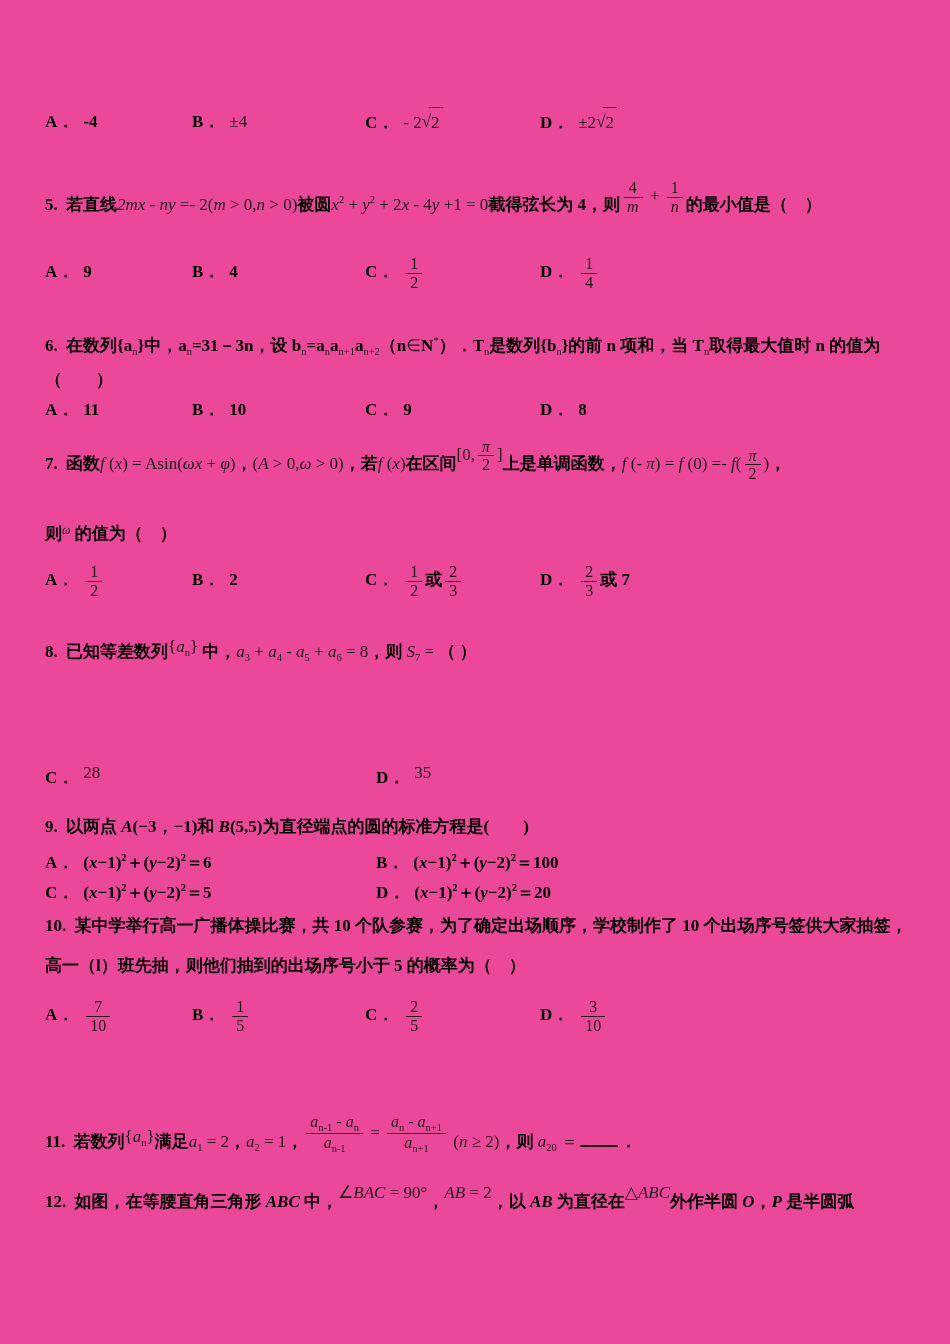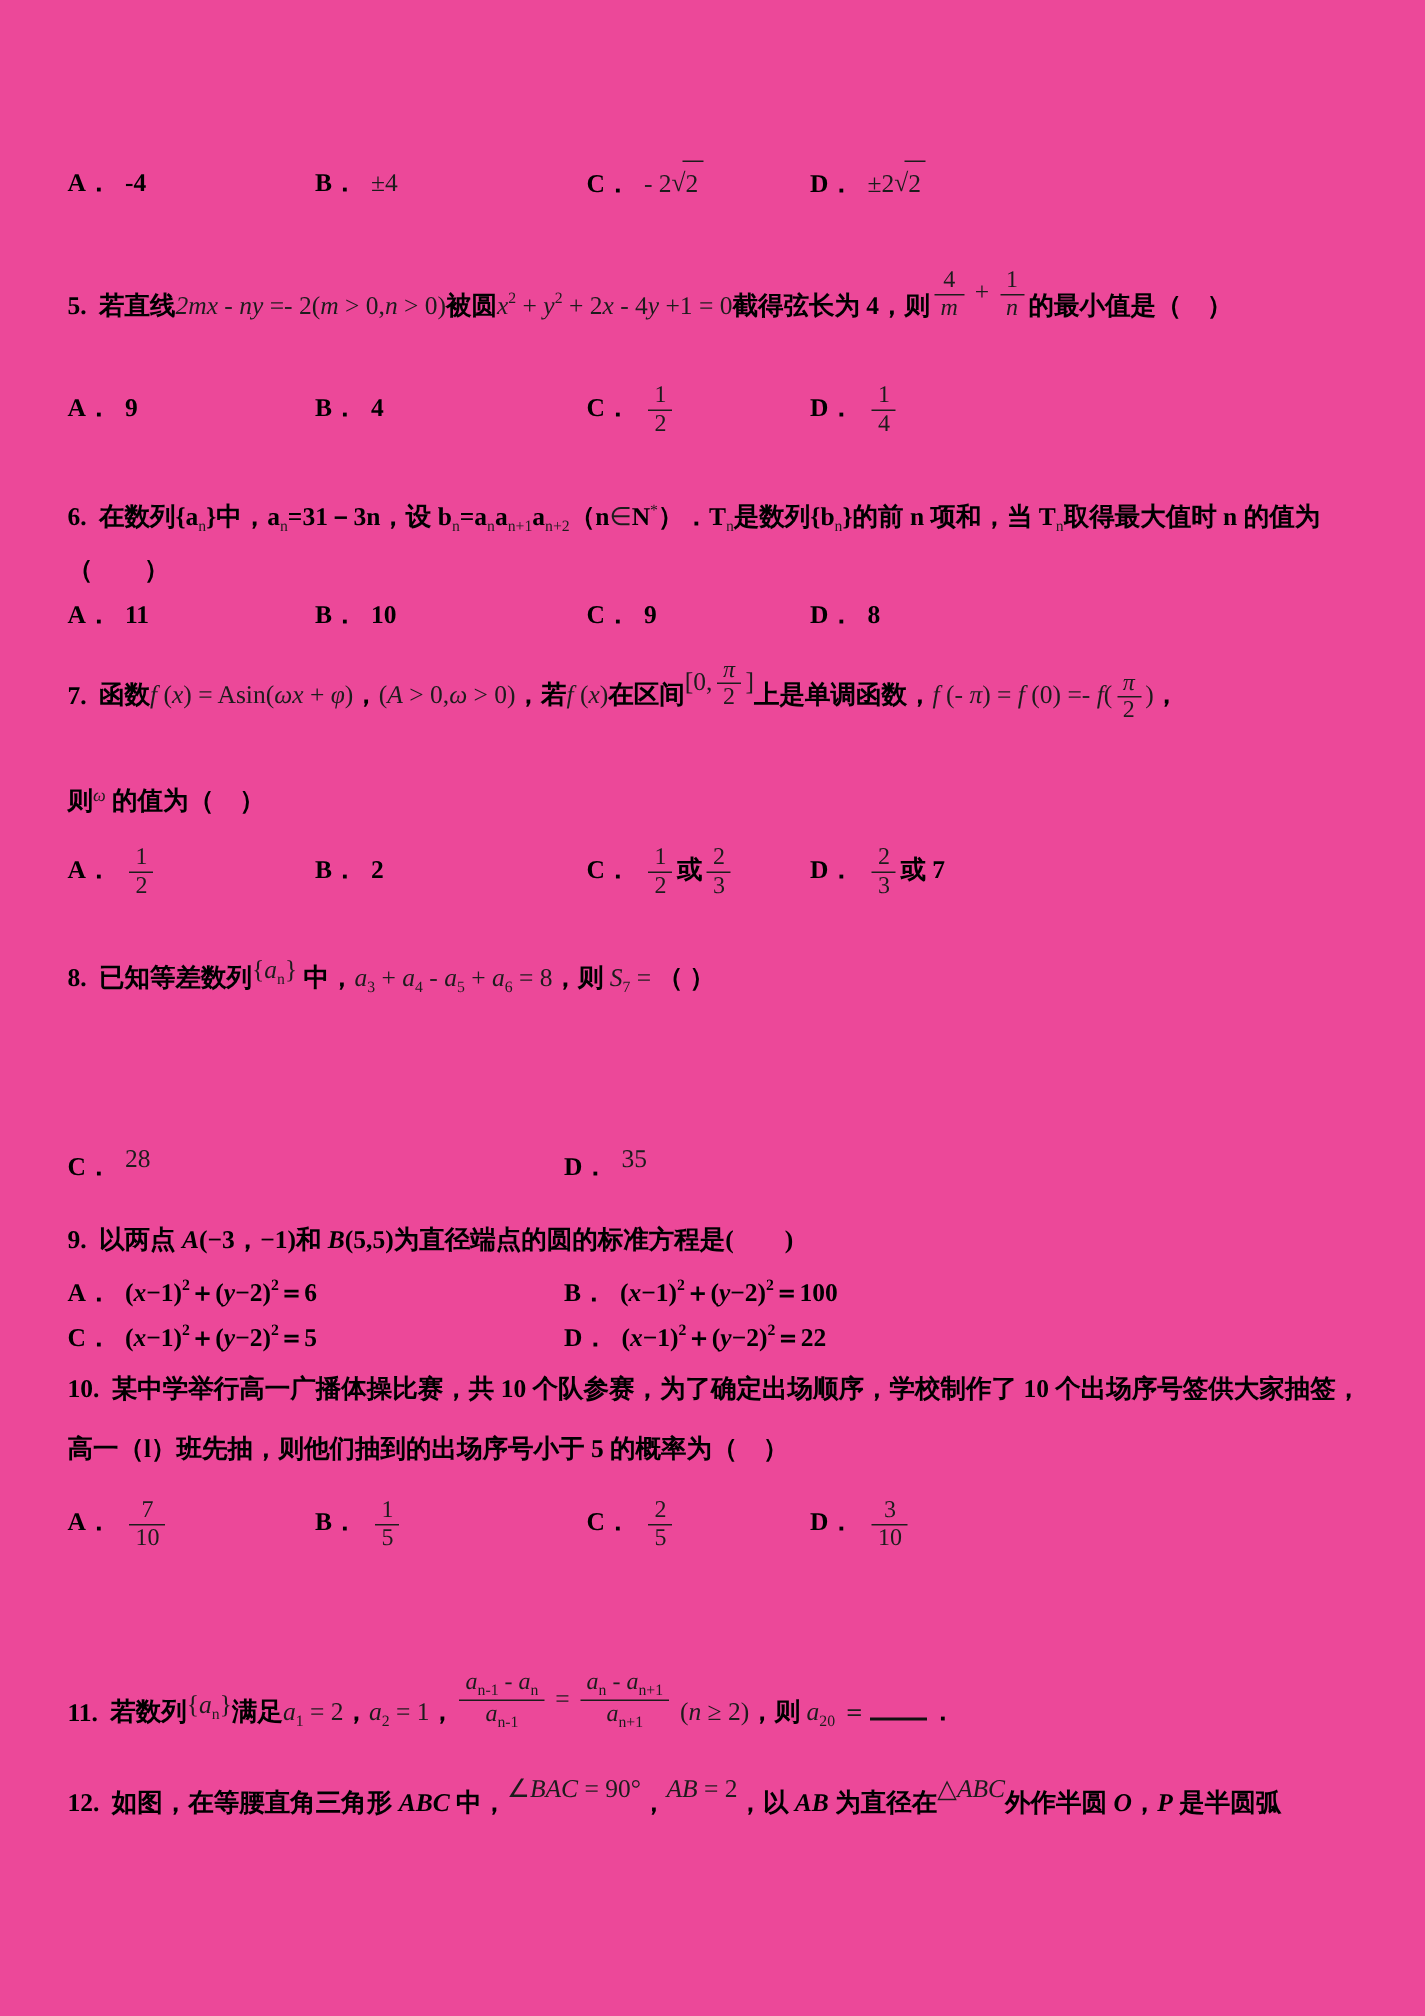--- a/index.html
+++ b/index.html
@@ -4,21 +4,21 @@
 <style>
   *{margin:0;padding:0;box-sizing:border-box}
   html,body{background:#ffffff}
   .page{position:relative;width:950px;height:1344px;background:#ec4899;overflow:hidden;
         font-family:"Liberation Serif",serif;color:#000;font-size:17px}
   .qline{position:absolute;left:45px;right:20px;white-space:nowrap;line-height:30px}
   .row{position:absolute;left:45px;width:880px;height:44px}
   .row-sm{height:30px}
   .opt{position:absolute;top:0;white-space:nowrap;line-height:44px}
   .row-sm .opt{line-height:30px}
-  .c0{left:0}.c1{left:165px}.c2{left:346px}.c3{left:495px}
+  .c0{left:0}.c1{left:147px}.c2{left:320px}.c3{left:495px}
   .w0{left:0}.w1{left:331px}
   .ol{font-weight:700;margin-right:9px}
   .cn,.qn{font-weight:700}
   .qn{margin-right:4px}
   .m{color:#1c1c1c}
   .mi{font-style:italic;color:#1c1c1c}
   .mb{font-weight:700}
   .mbi{font-weight:700;font-style:italic}
   .sub{font-size:10.5px;vertical-align:-4px;color:#1c1c1c}
   .sup{font-size:10.5px;vertical-align:7px;color:#1c1c1c}
@@ -101,21 +101,21 @@
     <div class="opt w1"><span class="ol">D．</span><span><span class="m lift2">35</span></span></div>
   </div>
 
   <div class="qline r-q9"><span class="qn">9. </span><span class="cn">以两点 </span><span class="mbi">A</span><span class="mb">(−3，−1)</span><span class="cn">和 </span><span class="mbi">B</span><span class="mb">(5,5)</span><span class="cn">为直径端点的圆的标准方程是(　　)</span></div>
   <div class="row row-sm r-q9ab">
     <div class="opt w0"><span class="ol">A．</span><span><span class="mb">(</span><span class="mbi">x</span><span class="mb">−1)</span><span class="supb">2</span><span class="mb">＋(</span><span class="mbi">y</span><span class="mb">−2)</span><span class="supb">2</span><span class="mb">＝6</span></span></div>
     <div class="opt w1"><span class="ol">B．</span><span><span class="mb">(</span><span class="mbi">x</span><span class="mb">−1)</span><span class="supb">2</span><span class="mb">＋(</span><span class="mbi">y</span><span class="mb">−2)</span><span class="supb">2</span><span class="mb">＝100</span></span></div>
   </div>
   <div class="row row-sm r-q9cd">
     <div class="opt w0"><span class="ol">C．</span><span><span class="mb">(</span><span class="mbi">x</span><span class="mb">−1)</span><span class="supb">2</span><span class="mb">＋(</span><span class="mbi">y</span><span class="mb">−2)</span><span class="supb">2</span><span class="mb">＝5</span></span></div>
-    <div class="opt w1"><span class="ol">D．</span><span><span class="mb">(</span><span class="mbi">x</span><span class="mb">−1)</span><span class="supb">2</span><span class="mb">＋(</span><span class="mbi">y</span><span class="mb">−2)</span><span class="supb">2</span><span class="mb">＝22</span></span></div>
+    <div class="opt w1"><span class="ol">D．</span><span><span class="mb">(</span><span class="mbi">x</span><span class="mb">−1)</span><span class="supb">2</span><span class="mb">＋(</span><span class="mbi">y</span><span class="mb">−2)</span><span class="supb">2</span><span class="mb">＝20</span></span></div>
   </div>
 
   <div class="qline r-q10l1"><span class="qn">10. </span><span class="cn">某中学举行高一广播体操比赛，共 10 个队参赛，为了确定出场顺序，学校制作了 10 个出场序号签供大家抽签，</span></div>
   <div class="qline r-q10l2"><span class="cn">高一（l）班先抽，则他们抽到的出场序号小于 5 的概率为（　）</span></div>
   <div class="row r-q10opts">
     <div class="opt c0"><span class="ol">A．</span><span><span class="frac"><span class="fn">7</span><span class="fd">10</span></span></span></div>
     <div class="opt c1"><span class="ol">B．</span><span><span class="frac"><span class="fn">1</span><span class="fd">5</span></span></span></div>
     <div class="opt c2"><span class="ol">C．</span><span><span class="frac"><span class="fn">2</span><span class="fd">5</span></span></span></div>
     <div class="opt c3"><span class="ol">D．</span><span><span class="frac"><span class="fn">3</span><span class="fd">10</span></span></span></div>
   </div>

